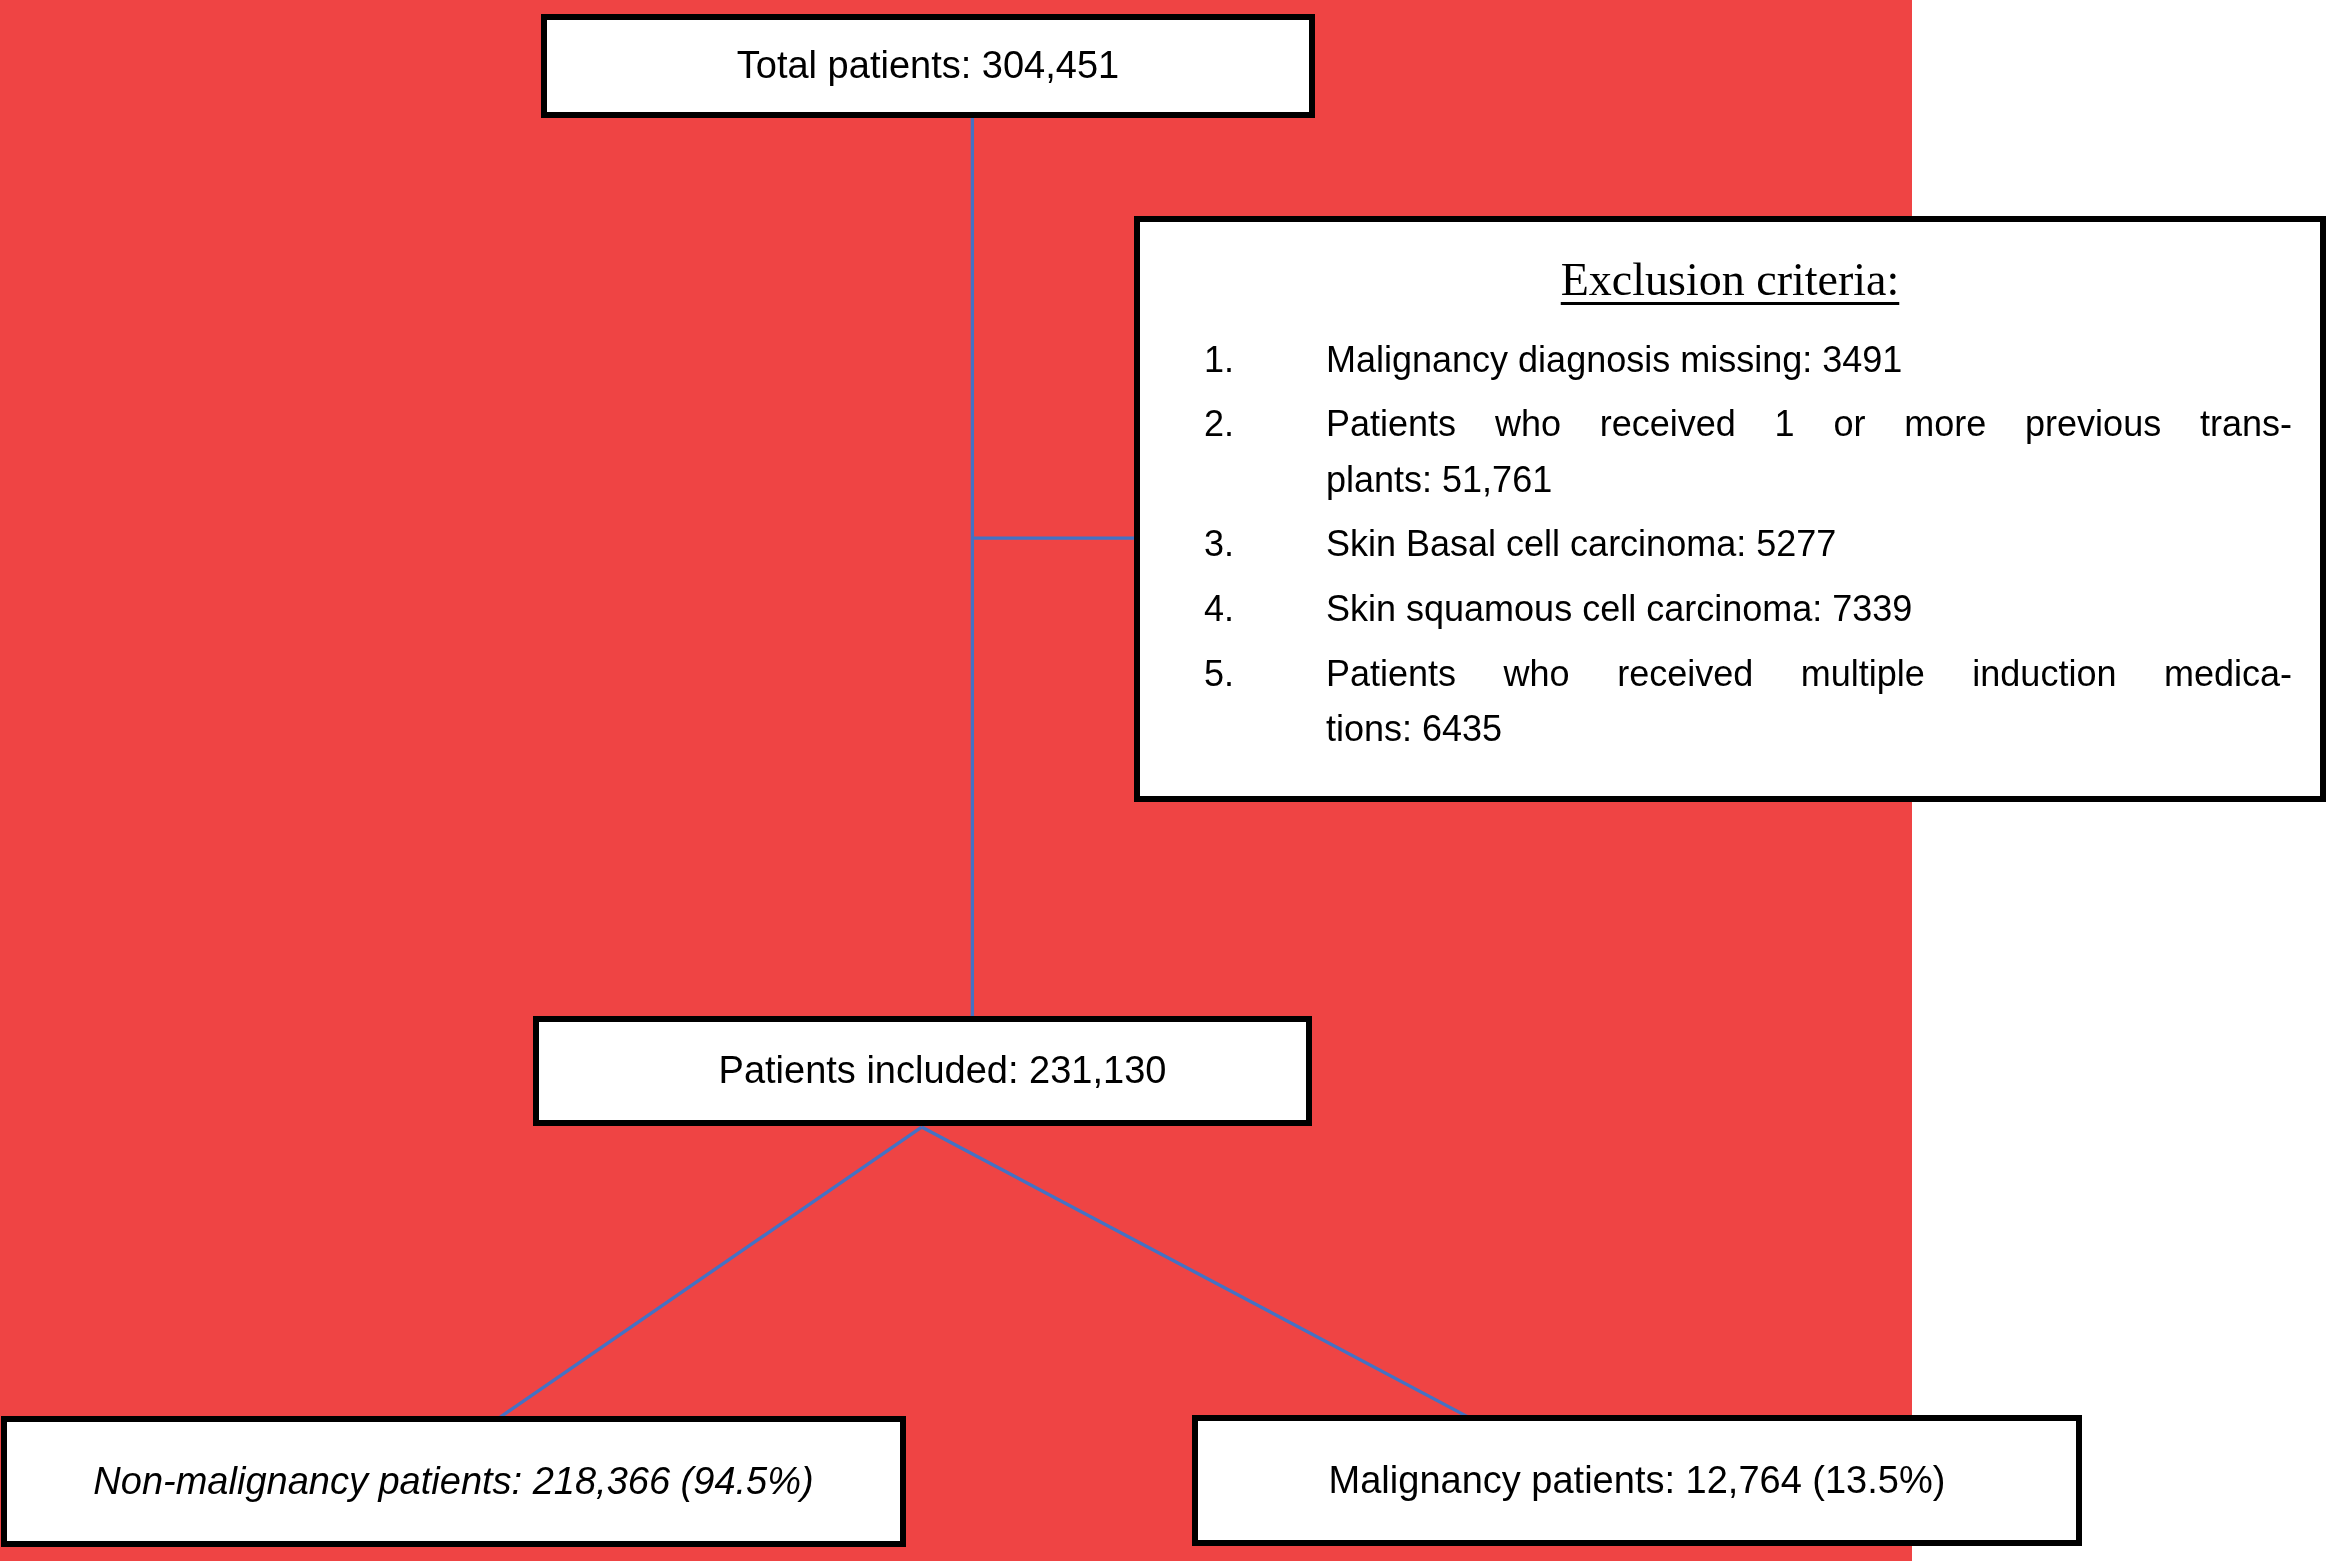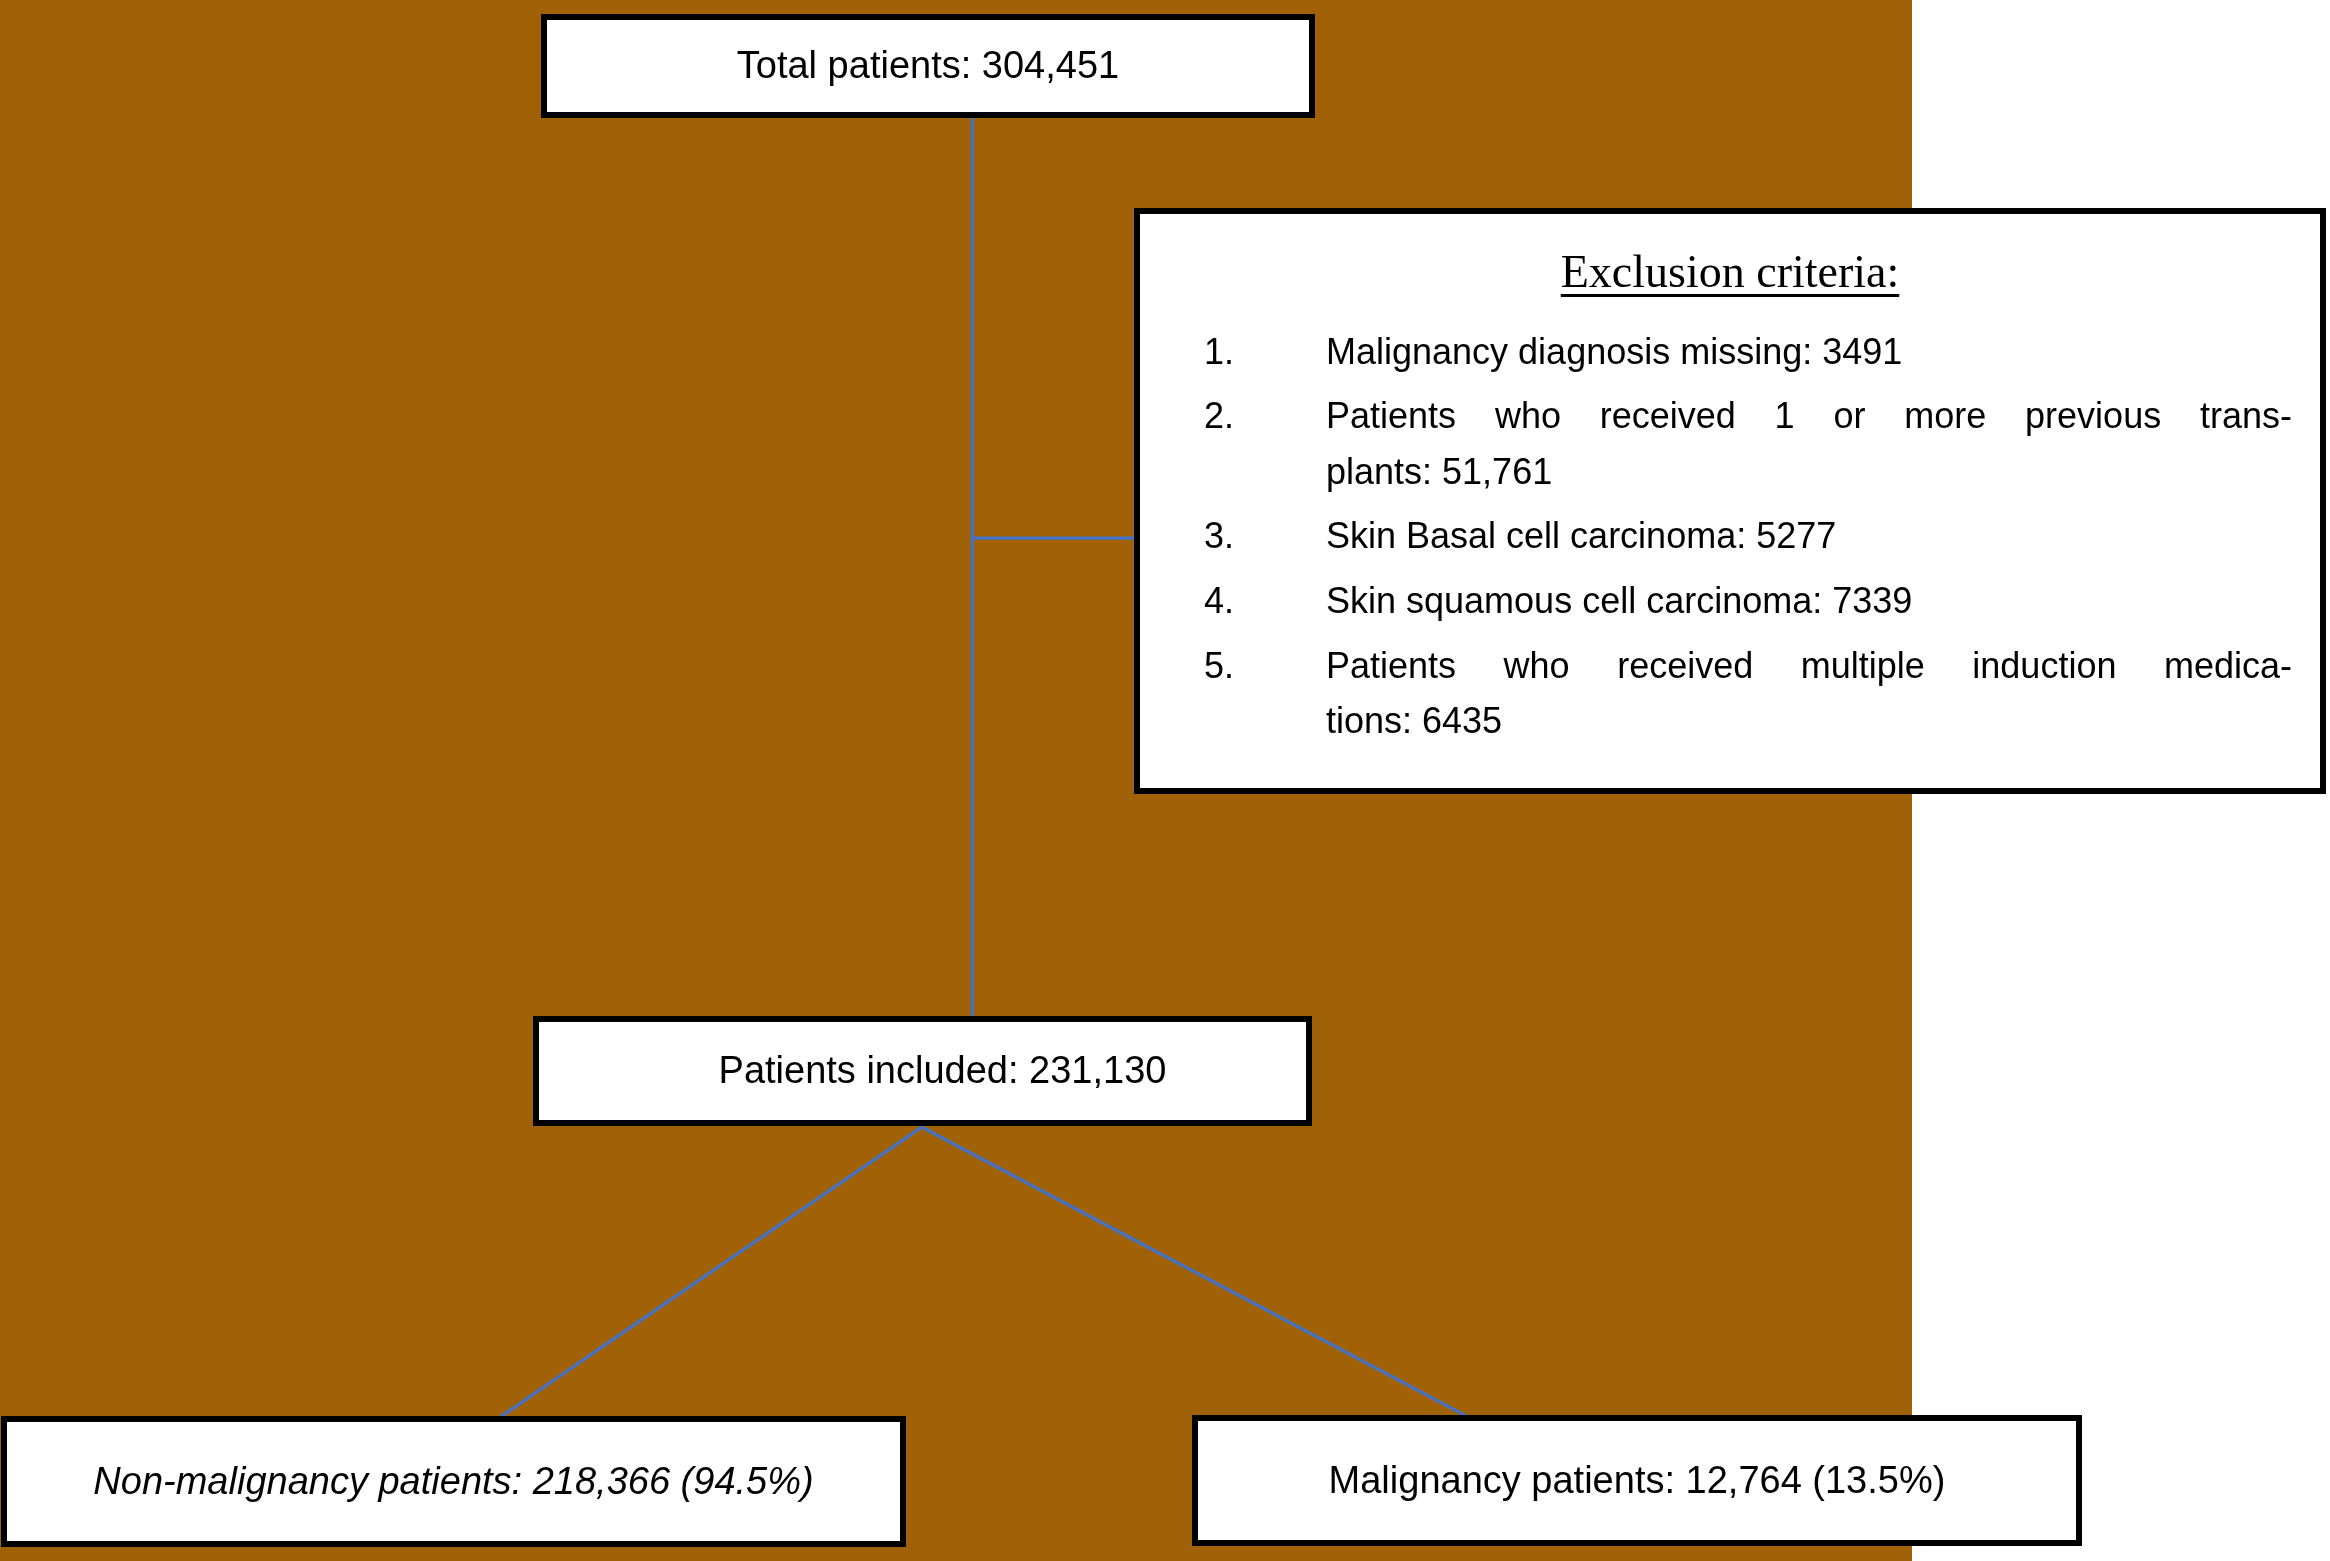--- a/index.html
+++ b/index.html
@@ -4,21 +4,21 @@
 <style>
   html, body {
     margin: 0;
     padding: 0;
     background: #ffffff;
   }
   #canvas {
     position: relative;
     width: 1912px;
     height: 1562px;
-    background: #a16207;
+    background: #ef4444;
     font-family: "Liberation Sans", sans-serif;
     color: #000000;
   }
   .connectors {
     position: absolute;
     left: 0;
     top: 0;
     pointer-events: none;
   }
   .node {
@@ -34,21 +34,21 @@
     line-height: 1.25;
   }
   #total-box    { left: 541px;  top: 14px;   width: 774px; height: 104px; }
   #included-box { left: 533px;  top: 1016px; width: 779px; height: 110px; padding-left: 40px; }
   #nonmal-box   { left: 1px;   top: 1416px; width: 905px; height: 131px; border-width: 6px; font-style: italic; }
   #mal-box      { left: 1192px; top: 1415px; width: 890px; height: 131px; border-width: 6px; }
 
   #exclusion-box {
     position: absolute;
     left: 1134px;
-    top: 208px;
+    top: 216px;
     width: 1192px;
     height: 586px;
     box-sizing: border-box;
     border: 6.6px solid #000000;
     background: #ffffff;
     padding: 29px 28px 16.6px 28px;
   }
   .exclusion-title {
     font-family: "Liberation Serif", serif;
     font-size: 46px;

